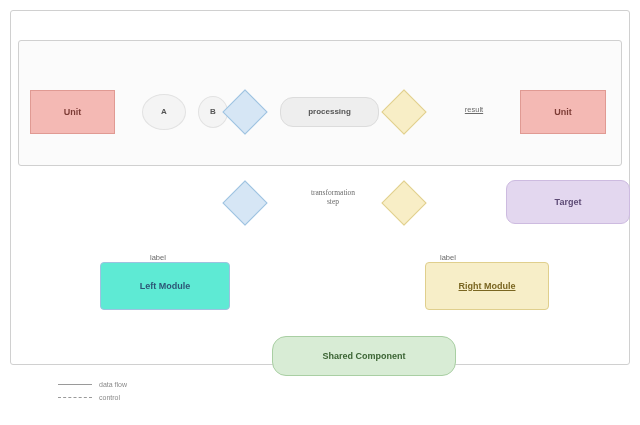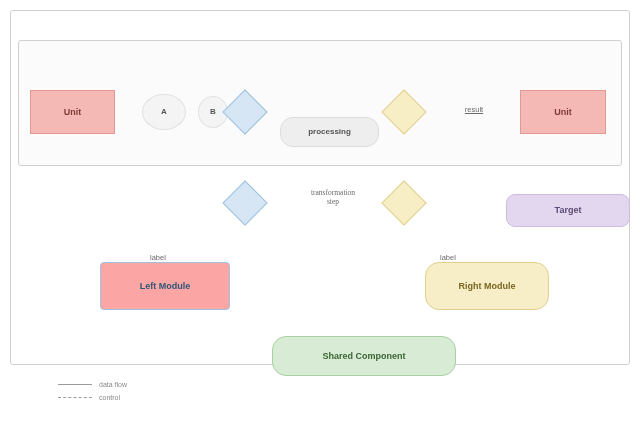--- a/index.html
+++ b/index.html
@@ -36,26 +36,26 @@
 
   .box-red{
     background:#f4b9b4;border:1.5px solid #e09a93;
     font-size:9px;font-weight:600;color:#7d3c36;
   }
   .box-purple{
     background:#e3d7ef;border:1.5px solid #cdbbe0;border-radius:9px;
     font-size:9px;font-weight:600;color:#5d4a75;
   }
   .box-blue{
-    background:#fca5a5;border:1.5px solid #9dc2e0;border-radius:4px;
+    background:#5eead4;border:1.5px solid #9dc2e0;border-radius:4px;
     font-size:9px;font-weight:600;color:#2d5676;
   }
   .box-yellow{
-    background:#f7eec8;border:1.5px solid #e0cf8d;border-radius:14px;
-    font-size:9px;font-weight:600;color:#7a6621;
+    background:#f7eec8;border:1.5px solid #e0cf8d;border-radius:4px;
+    font-size:9px;font-weight:600;color:#7a6621;text-decoration:underline;
   }
   .box-green{
     background:#d8ecd5;border:1.5px solid #a9cfa3;border-radius:14px;
     font-size:9px;font-weight:600;color:#3b6434;
   }
   .box-grey{
     background:#eeeeee;border:1.5px solid #dcdcdc;border-radius:13px;
     font-size:8px;font-weight:600;color:#555555;
   }
   .pill{
@@ -150,21 +150,21 @@
     <span>A</span>
   </div>
 
   <div class="node pill" style="left:198px;top:96px;width:30px;height:32px;">
     <span>B</span>
   </div>
 
   <div class="diamond blue" style="left:229px;top:96px;width:32px;height:32px;"></div>
   <div class="dlabel" style="left:229px;top:96px;width:32px;height:32px;"></div>
 
-  <div class="node box-grey" style="left:280px;top:97px;width:99px;height:30px;margin-top:20px;">
+  <div class="node box-grey" style="left:280px;top:97px;width:99px;height:30px;">
     <span>processing</span>
   </div>
 
   <div class="diamond yellow" style="left:388px;top:96px;width:32px;height:32px;"></div>
   <div class="dlabel" style="left:388px;top:96px;width:32px;height:32px;"></div>
 
   <div class="edge-label" style="left:432px;top:105px;width:84px;text-decoration:underline;">result</div>
 
   <div class="node box-red" style="left:520px;top:90px;width:86px;height:44px;">
     <span>Unit</span>
@@ -173,21 +173,21 @@
 
   <div class="diamond blue" style="left:229px;top:187px;width:32px;height:32px;"></div>
   <div class="dlabel" style="left:229px;top:187px;width:32px;height:32px;"></div>
 
   <div class="edge-label" style="left:283px;top:188px;width:100px;font-family:Liberation Serif, serif;">transformation
 step</div>
 
   <div class="diamond yellow" style="left:388px;top:187px;width:32px;height:32px;"></div>
   <div class="dlabel" style="left:388px;top:187px;width:32px;height:32px;"></div>
 
-  <div class="node box-purple" style="left:506px;top:194px;width:124px;height:33px;">
+  <div class="node box-purple" style="left:506px;top:180px;width:124px;height:44px;">
     <span>Target</span>
   </div>
 
   <div class="edge-label" style="left:150px;top:253px;width:60px;text-align:left;">label</div>
 
   <div class="node box-blue" style="left:100px;top:262px;width:130px;height:48px;">
     <span>Left Module</span>
   </div>
 
   <div class="edge-label" style="left:440px;top:253px;width:60px;text-align:left;">label</div>

